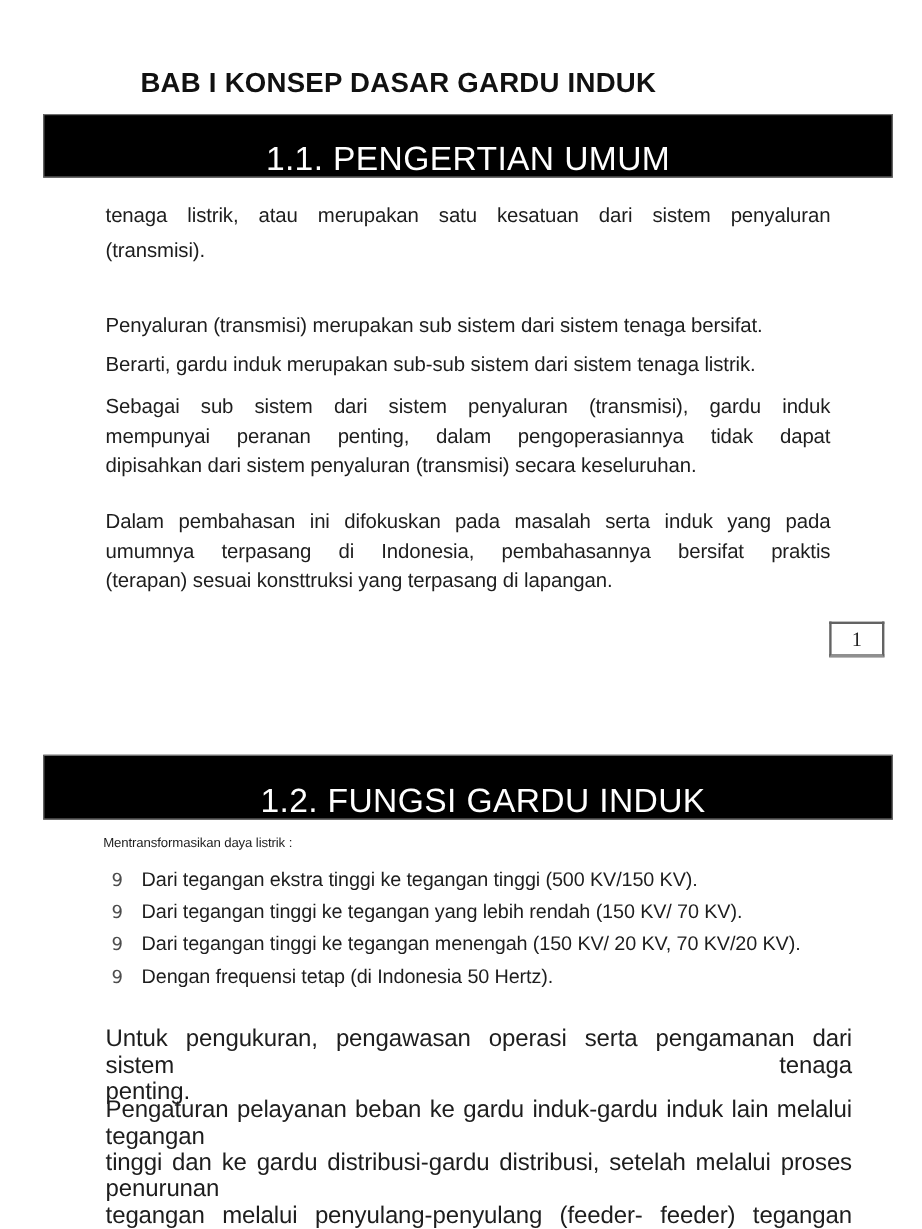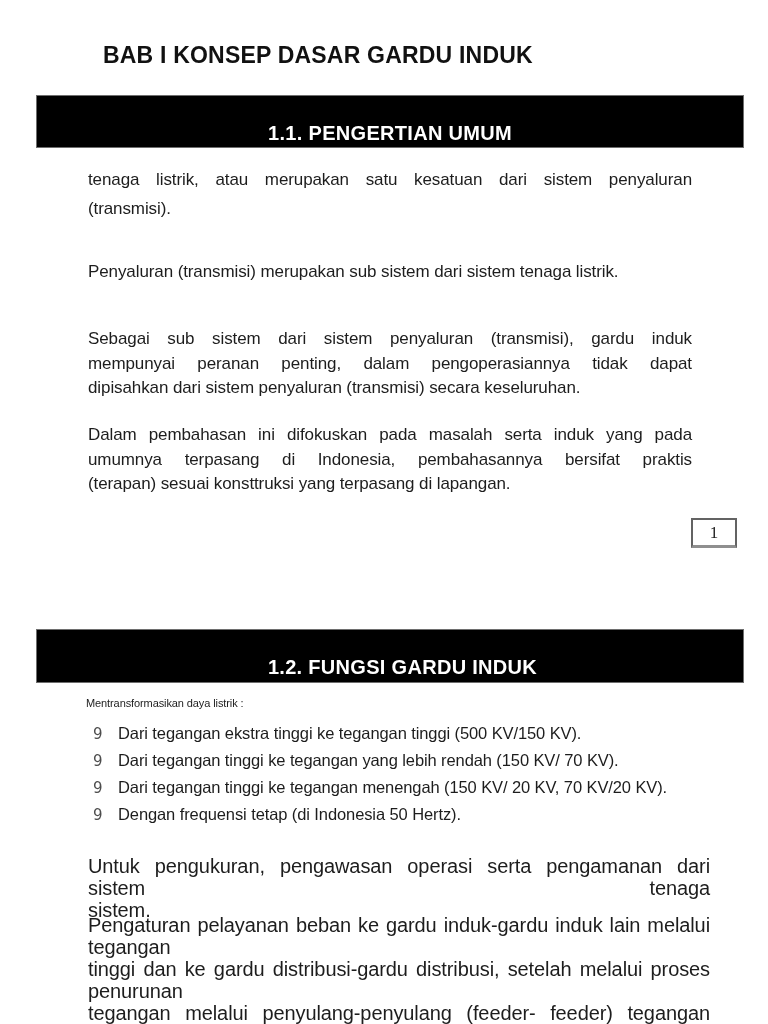--- a/index.html
+++ b/index.html
@@ -9,21 +9,21 @@
     height: 1024px;
     background: #ffffff;
     overflow: hidden;
     font-family: "Liberation Sans", "DejaVu Sans", sans-serif;
     color: #1d1d1d;
   }
   .chapter-title {
     position: absolute;
     left: 103px;
     top: 42px;
-    margin: 0;
+    margin: 14px;
     font-size: 23px;
     font-weight: bold;
     letter-spacing: 0.2px;
     color: #111111;
     white-space: nowrap;
   }
   .banner {
     position: absolute;
     left: 36px;
     width: 708px;
@@ -31,22 +31,22 @@
     color: #ffffff;
     display: flex;
     align-items: center;
     justify-content: center;
     box-sizing: border-box;
     border: 1px solid #6e6e6e;
   }
   .banner1 { top: 95px; height: 53px; }
   .banner2 { top: 629px; height: 54px; padding-left: 25px; }
   .banner-text {
-    font-size: 20px;
-    font-weight: bold;
+    font-size: 28px;
+    font-weight: normal;
     letter-spacing: 0.3px;
     white-space: nowrap;
     margin-top: 23px;
   }
   .para {
     position: absolute;
     left: 88px;
     letter-spacing: -0.1px;
   }
   .sec1 { width: 604px; font-size: 17px; }
@@ -121,23 +121,26 @@
   <div class="banner banner1">
     <span class="banner-text">1.1. PENGERTIAN UMUM</span>
   </div>
 
   <div class="para sec1 p1">
     <div class="line j">tenaga listrik, atau merupakan satu kesatuan dari sistem penyaluran</div>
     <div class="line lastline">(transmisi).</div>
   </div>
 
   <div class="para sec1 p2">
-    <div class="line">Penyaluran (transmisi) merupakan sub sistem dari sistem tenaga listrik.</div>
+    <div class="line">Penyaluran (transmisi) merupakan sub sistem dari sistem tenaga bersifat.</div>
   </div>
 
+  <div class="para sec1 p3">
+    <div class="line">Berarti, gardu induk merupakan sub-sub sistem dari sistem tenaga listrik.</div>
+  </div>
 
   <div class="para sec1 p4">
     <div class="line j">Sebagai sub sistem dari sistem penyaluran (transmisi), gardu induk</div>
     <div class="line j">mempunyai peranan penting, dalam pengoperasiannya tidak dapat</div>
     <div class="line">dipisahkan dari sistem penyaluran (transmisi) secara keseluruhan.</div>
   </div>
 
   <div class="para sec1 p5">
     <div class="line j">Dalam pembahasan ini difokuskan pada masalah serta induk yang pada</div>
     <div class="line j">umumnya terpasang di Indonesia, pembahasannya bersifat praktis</div>
@@ -168,21 +171,21 @@
       <span class="bullet-text">Dari tegangan tinggi ke tegangan menengah (150 KV/ 20 KV, 70 KV/20 KV).</span>
     </div>
     <div class="bullet-item">
       <span class="bullet-marker">9</span>
       <span class="bullet-text">Dengan frequensi tetap (di Indonesia 50 Hertz).</span>
     </div>
   </div>
 
   <div class="para sec2 p6">
     <div class="line j">Untuk pengukuran, pengawasan operasi serta pengamanan dari sistem tenaga</div>
-    <div class="line">sistem.</div>
+    <div class="line">penting.</div>
   </div>
 
   <div class="para sec2 p7">
     <div class="line j">Pengaturan pelayanan beban ke gardu induk-gardu induk lain melalui tegangan</div>
     <div class="line j">tinggi dan ke gardu distribusi-gardu distribusi, setelah melalui proses penurunan</div>
     <div class="line j">tegangan melalui penyulang-penyulang (feeder- feeder) tegangan menengah</div>
     <div class="line">yang ada di gardu induk.</div>
   </div>
 
 </div>

